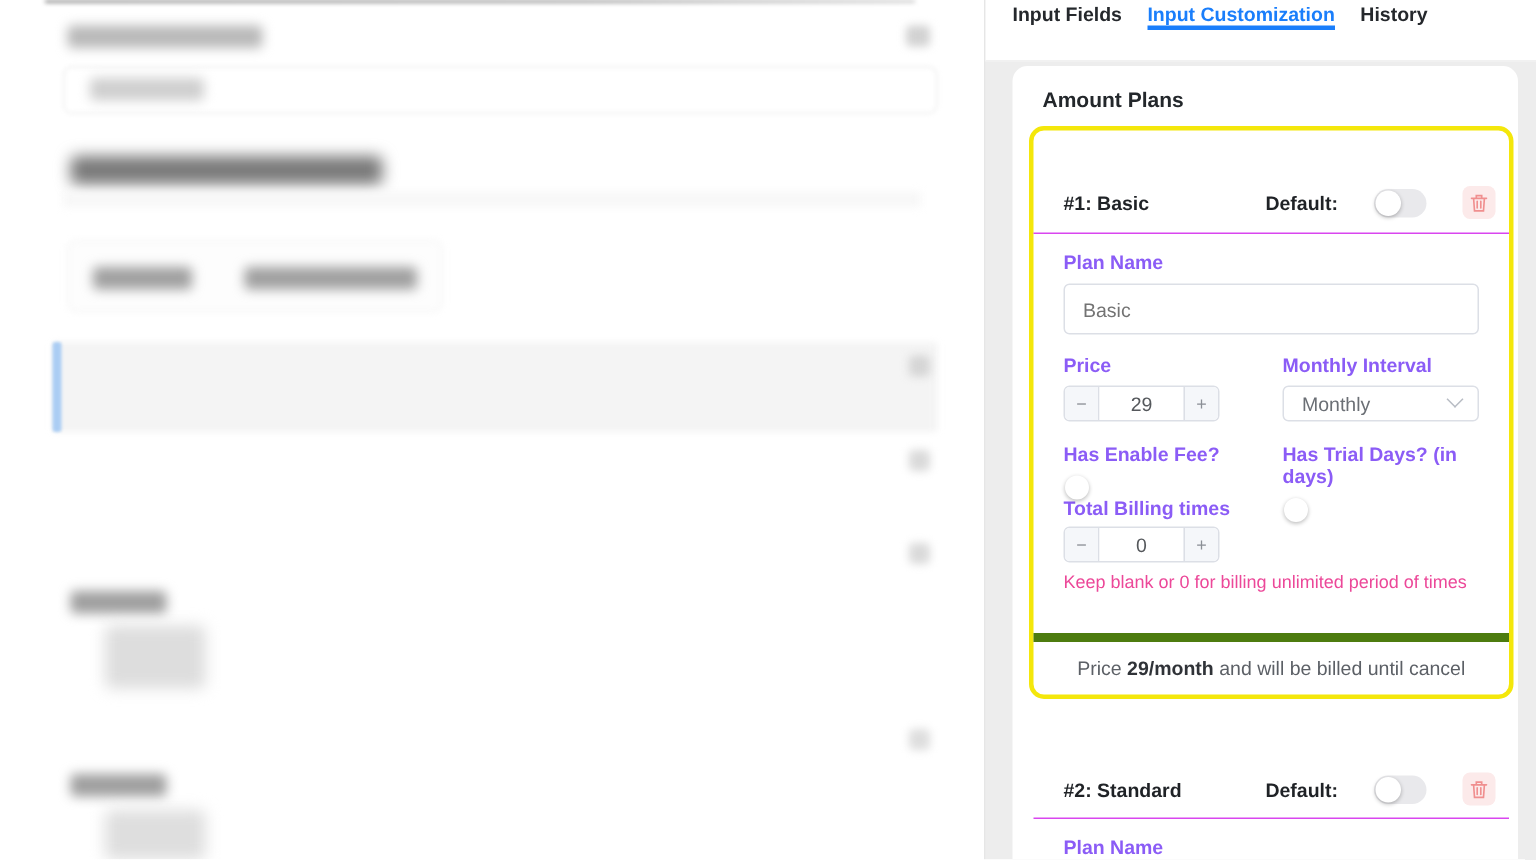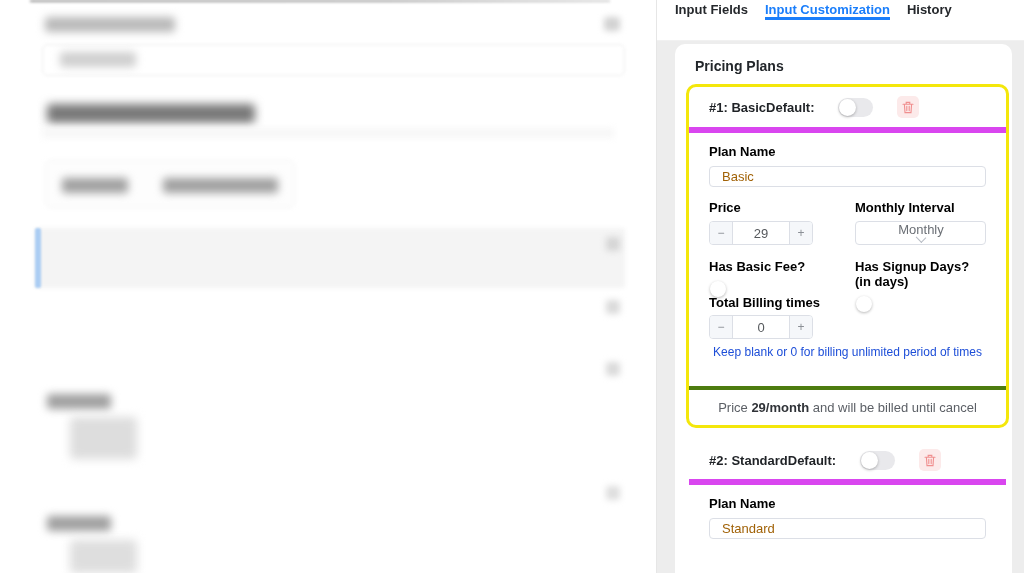--- a/index.html
+++ b/index.html
@@ -44,67 +44,67 @@
     border-bottom: 3px solid transparent; padding-top: 2px; cursor: pointer; white-space: nowrap; }
   .tab.active { color: #1a7efb; border-bottom-color: #1a7efb; }
 
   .sidebar-body { position: absolute; left: 0; top: 41px; width: 100%; height: 532px; background: #ededed; overflow: hidden; }
   .panel-card { margin: 3px 12px 0 18px; background: #fff; border-radius: 10px 10px 0 0; min-height: 529px;
     padding: 12px 3px 0 11px; }
   .panel-heading { font-size: 14px; font-weight: 700; color: #23272b; margin: 2px 0 10px 9px; }
 
   .plan-card { border: 3px solid transparent; border-radius: 10px; background: #fff; }
   .plan-card.highlighted { border-color: #f4e70b; }
-  .plan-header { display: flex; align-items: center; padding: 9px 9px 9px 20px;
-    border-bottom: 6px solid #d946ef; }
+  .plan-header { display: flex; justify-content: space-between; align-items: center; padding: 9px 9px 9px 20px;
+    border-bottom: 1px solid #d946ef; margin-top: 28px; }
   .plan-card.second .plan-header { padding: 8px 9px; padding-left: 20px; }
   .plan-title { font-size: 13px; font-weight: 700; color: #1f2226; }
   .plan-default { display: flex; align-items: center; gap: 24px; }
   .default-label { font-size: 13px; font-weight: 700; color: #1f2226; }
 
   .toggle { position: relative; width: 35px; height: 19px; border-radius: 10px; background: #e9e9ec; cursor: pointer; flex: 0 0 auto; }
   .toggle::after { content: ""; position: absolute; left: 1px; top: 1px; width: 17px; height: 17px; border-radius: 50%;
     background: #fff; box-shadow: 0 1px 3px rgba(0,0,0,0.28); }
   .toggle.small { width: 34px; height: 18px; }
   .toggle.small::after { width: 16px; height: 16px; }
 
   .trash-btn { width: 22px; height: 22px; border-radius: 5px; background: #fceaea; display: flex; align-items: center;
     justify-content: center; cursor: pointer; border: none; }
 
   .plan-body { padding: 11px 20px 0 20px; }
-  .field-label { font-size: 13px; line-height: 15px; font-weight: 700; color: #000000; margin-bottom: 7px; }
-  .text-input { width: 100%; height: 21px; border: 1px solid #dcdfe6; border-radius: 4px; padding: 0 12px;
-    font-size: 13px; color: #a16207; font-family: inherit; background: #fff; outline: none; }
+  .field-label { font-size: 13px; line-height: 15px; font-weight: 700; color: #8b5cf6; margin-bottom: 7px; }
+  .text-input { width: 100%; height: 34px; border: 1px solid #dcdfe6; border-radius: 4px; padding: 0 12px;
+    font-size: 13px; color: #737373; font-family: inherit; background: #fff; outline: none; }
 
   .two-col { display: grid; grid-template-columns: 146px 1fr; margin-top: 13px; }
   .two-col .field-label { margin-bottom: 6px; }
 
   .stepper { display: inline-flex; width: 104px; height: 24px; border: 1px solid #dcdfe6; border-radius: 4px; overflow: hidden; background: #fff; }
   .stepper-btn { width: 23px; background: #f5f7fa; color: #8b8f96; font-size: 12px; display: flex; align-items: center;
     justify-content: center; cursor: pointer; user-select: none; }
   .stepper-btn.minus { border-right: 1px solid #dcdfe6; }
   .stepper-btn.plus { border-left: 1px solid #dcdfe6; }
   .stepper-value { flex: 1; display: flex; align-items: center; justify-content: center; font-size: 13px; color: #55585c; background: #fff; }
 
   .select { height: 24px; border: 1px solid #dcdfe6; border-radius: 4px; display: flex; align-items: center;
-    justify-content: space-between; padding: 0 11px 0 12px; cursor: pointer; background: #fff; flex-direction: column; }
+    justify-content: space-between; padding: 0 11px 0 12px; cursor: pointer; background: #fff; }
   .select-value { font-size: 13px; color: #6b6f75; }
   .chevron { width: 8px; height: 8px; border-right: 1.5px solid #b7bcc4; border-bottom: 1.5px solid #b7bcc4;
     transform: rotate(45deg) translate(-2px, -2px); }
 
   .checkbox-row { display: flex; align-items: center; gap: 12px; margin-top: 16px; height: 16px; }
   .checkbox { width: 15px; height: 15px; border: 1px solid #b9bcc2; border-radius: 3px; background: #fff; cursor: pointer; flex: 0 0 auto; }
   .checkbox-label { font-size: 13px; color: #3c4043; font-weight: 500; }
 
   .toggles-row { margin-top: 14px; }
   .total-billing { }
   .total-billing .field-label { margin-bottom: 5px; }
-  .helper-text { margin-top: 6px; font-size: 12px; line-height: 14px; color: #1d4ed8; text-align: center; }
-
-  .plan-footer { margin-top: 27px; border-top: 4px solid #4d7c0f; padding: 10px 8px; text-align: center;
+  .helper-text { margin-top: 6px; font-size: 12px; line-height: 14px; color: #ec4899; }
+
+  .plan-footer { margin-top: 27px; border-top: 6px solid #4d7c0f; padding: 10px 8px; text-align: center;
     font-size: 13px; line-height: 15px; color: #5c6066; }
   .plan-footer b { color: #303338; font-weight: 700; }
 
   .plan-card.second { margin-top: 10px; }
 </style>
 </head>
 <body>
 
 <div class="page">
 
@@ -134,21 +134,21 @@
   <div class="sidebar">
 
     <div class="sidebar-tabs">
       <div class="tab">Input Fields</div>
       <div class="tab active">Input Customization</div>
       <div class="tab">History</div>
     </div>
 
     <div class="sidebar-body">
       <div class="panel-card">
-        <div class="panel-heading">Pricing Plans</div>
+        <div class="panel-heading">Amount Plans</div>
 
         <div class="plan-card highlighted">
           <div class="plan-header">
             <div class="plan-title">#1: Basic</div>
             <div class="plan-default">
               <span class="default-label">Default:</span>
               <span class="toggle"></span>
               <button class="trash-btn">
                 <span style="display:flex">
                   <svg width="12" height="13" viewBox="0 0 12 13">
@@ -177,25 +177,25 @@
                 <div class="select">
                   <span class="select-value">Monthly</span>
                   <span class="chevron"></span>
                 </div>
               </div>
             </div>
 
 
             <div class="two-col toggles-row">
               <div>
-                <div class="field-label">Has Basic Fee?</div>
+                <div class="field-label">Has Enable Fee?</div>
                 <span class="toggle small"></span>
               </div>
               <div>
-                <div class="field-label">Has Signup Days? (in days)</div>
+                <div class="field-label">Has Trial Days? (in days)</div>
                 <span class="toggle small"></span>
               </div>
             </div>
 
             <div class="total-billing">
               <div class="field-label">Total Billing times</div>
               <div class="stepper">
                 <div class="stepper-btn minus">−</div>
                 <div class="stepper-value">0</div>
                 <div class="stepper-btn plus">+</div>

